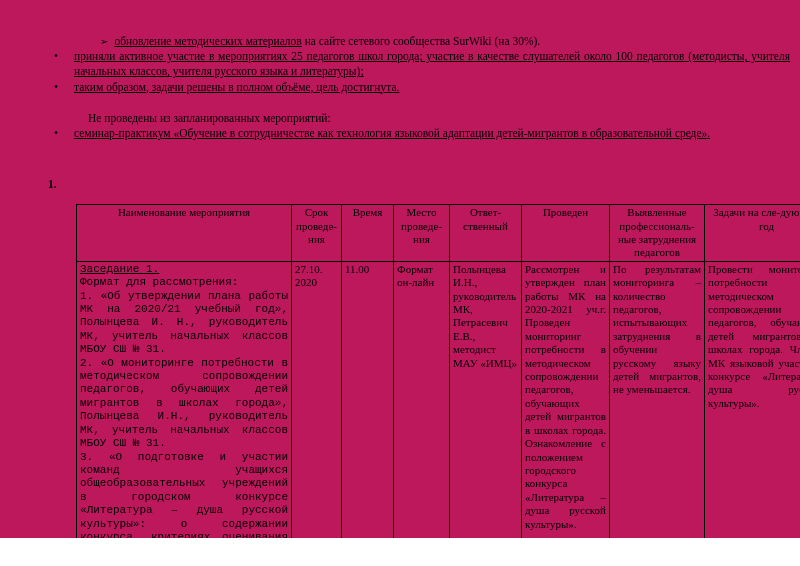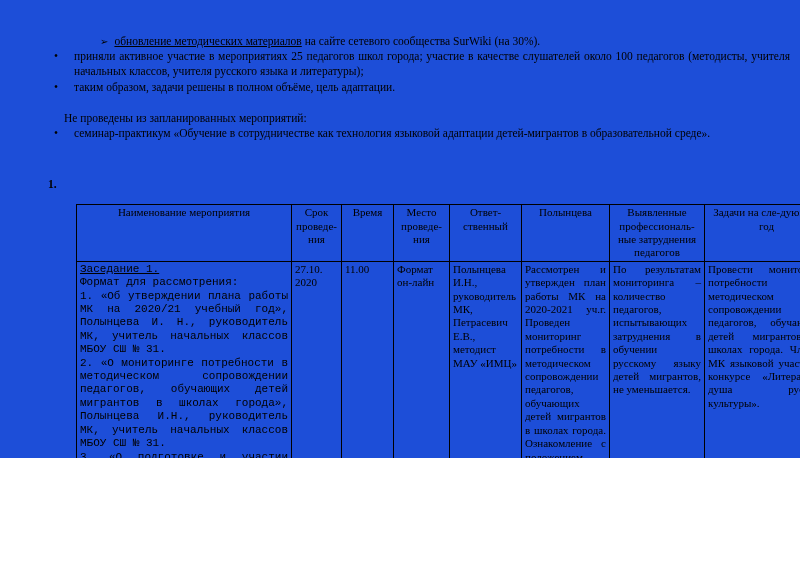--- a/index.html
+++ b/index.html
@@ -1,38 +1,38 @@
 <!DOCTYPE html>
 <html lang="ru"><head>
 <meta charset="utf-8">
 <style>
   * { box-sizing: border-box; }
   html, body { margin: 0; padding: 0; background: #ffffff; }
   .page {
     width: 800px;
-    height: 458px;
-    background: #1d4ed8;
+    height: 538px;
+    background: #be185d;
     color: #000000;
     font-family: "Liberation Serif", serif;
     font-size: 11.5px;
     line-height: 1.32;
     padding: 34px 8px 0 40px;
     overflow: hidden;
   }
   .arrow-item { margin-left: 60px; }
   .arrow {
     font-family: "DejaVu Sans", sans-serif;
     font-size: 10px;
     margin-right: 6px;
   }
   .underline { text-decoration: underline; }
   .bullet { display: flex; margin-left: 14px; }
   .bullet .marker { flex: 0 0 20px; width: 20px; }
-  .bullet .btext { flex: 1; text-align: justify; padding-right: 2px; }
-  .para-indent { margin-left: 24px; }
+  .bullet .btext { flex: 1; text-align: justify; padding-right: 2px; text-decoration: underline; }
+  .para-indent { margin-left: 48px; }
   .gap16 { height: 16px; }
   .section-heading {
     display: flex;
     font-weight: bold;
     margin-top: 36px;
     margin-left: 8px;
   }
   .section-heading .num { flex: 0 0 27px; width: 27px; }
   table.doc-table {
     border-collapse: collapse;
@@ -68,21 +68,21 @@
     <span class="arrow">➢</span><span class="underline">обновление методических материалов</span><span> на сайте сетевого сообщества SurWiki (на 30%).</span>
   </div>
 
   <div class="bullet">
     <span class="marker">•</span>
     <span class="btext">приняли активное участие в мероприятиях 25 педагогов школ города; участие в качестве слушателей около 100 педагогов (методисты, учителя начальных классов, учителя русского языка и литературы);</span>
   </div>
 
   <div class="bullet">
     <span class="marker">•</span>
-    <span class="btext">таким образом, задачи решены в полном объёме, цель адаптации.</span>
+    <span class="btext">таким образом, задачи решены в полном объёме, цель достигнута.</span>
   </div>
 
   <div class="gap16"></div>
 
   <div class="para-indent">Не проведены из запланированных мероприятий:</div>
 
   <div class="bullet">
     <span class="marker">•</span>
     <span class="btext">семинар-практикум «Обучение в сотрудничестве как технология языковой адаптации детей-мигрантов в образовательной среде».</span>
   </div>
@@ -103,21 +103,21 @@
         <col style="width:95px">
         <col style="width:124px">
     </colgroup>
     <thead>
       <tr>
         <th>Наименование мероприятия</th>
         <th>Срок проведе-ния</th>
         <th>Время</th>
         <th>Место проведе-ния</th>
         <th>Ответ-ственный</th>
-        <th>Полынцева</th>
+        <th>Проведен</th>
         <th>Выявленные профессиональ-ные затруднения педагогов</th>
         <th>Задачи на сле-дующий год</th>
       </tr>
     </thead>
     <tbody>
       <tr>
         <td class="cell-justify">
           <p><span class="ev-title">Заседание 1.</span></p>
           <p>Формат для рассмотрения:</p>
           <p>1. «Об утверждении плана работы МК на 2020/21 учебный год», Полынцева И. Н., руководитель МК, учитель начальных классов МБОУ СШ № 31.</p>

